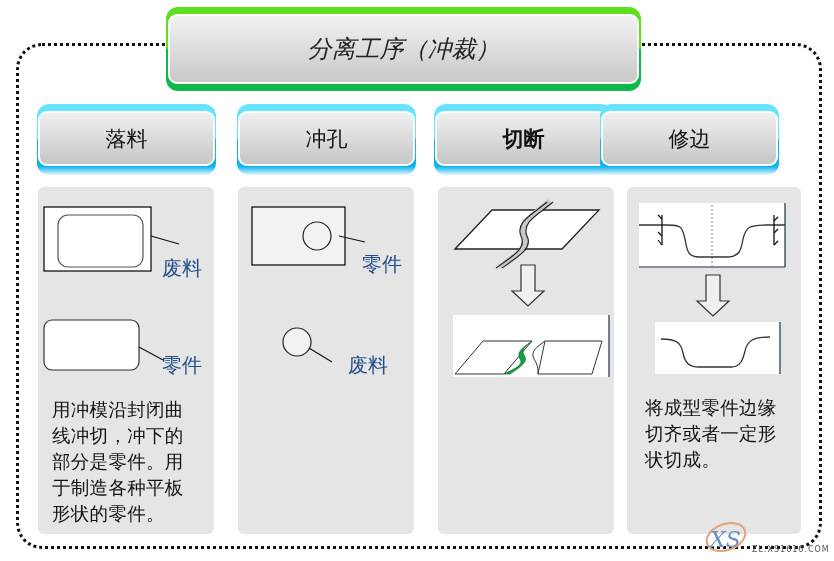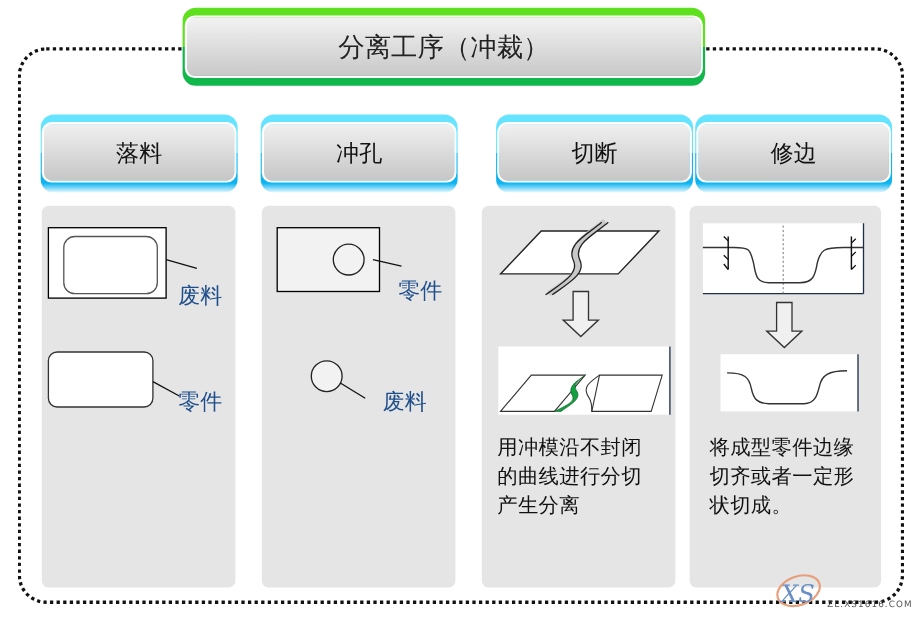--- a/index.html
+++ b/index.html
@@ -1,22 +1,22 @@
 <!DOCTYPE html>
 <html><head>
 <meta charset="utf-8">
 <style>
   html, body { margin:0; padding:0; background:#ffffff; }
   body { width:834px; height:561px; position:relative; overflow:hidden;
          font-family:"DejaVu Sans","Liberation Sans",sans-serif; }
   .frame { position:absolute; left:16px; top:43px; width:806px; height:506px;
            border:3px dotted #111; border-radius:26px; box-sizing:border-box; }
-  .title-wrap { position:absolute; left:166px; top:7px; width:475px; height:71px;
+  .title-wrap { position:absolute; left:166px; top:7px; width:475px; height:84px;
                 border-radius:12px;
-                background:linear-gradient(#5fe01f 0%, #5fe01f 50%, #10b84b 50%, #10b84b 100%); }
+                background:linear-gradient(#5fe01f 0%, #5fe01f 50%, #10b84b 50%, #10b84b 100%);font-style:italic; }
   .title-box { position:absolute; left:2px; right:2px; top:7px; bottom:7px;
                border-radius:9px; background:linear-gradient(#f2f2f2,#c8c8c8);
                border:2px solid #fff; box-sizing:border-box;
                display:flex; align-items:center; justify-content:center;
                font-size:24px; color:#222; }
   .col-head { position:absolute; width:179px; height:71px; border-radius:12px;
               background:linear-gradient(#66e3fe 0%, #66e3fe 50%, #0db4f0 50%, #0db4f0 88%, #e8f8ff 100%); }
   .col-head .inner { position:absolute; left:1px; right:1px; top:7px; height:55px;
                      border-radius:9px; background:linear-gradient(#f0f0f0,#c6c6c6);
                      border:2px solid #fff; box-sizing:border-box;
@@ -39,37 +39,38 @@
 <div class="title-wrap">
   <div class="title-box">分离工序（冲裁）</div>
 </div>
 
 <div class="col-head" style="left:37px; top:104px;">
   <div class="inner">落料</div>
 </div>
 <div class="col-head" style="left:237px; top:104px;">
   <div class="inner">冲孔</div>
 </div>
-<div class="col-head" style="left:451px; top:104px;">
+<div class="col-head" style="left:434px; top:104px;font-weight:bold;">
   <div class="inner">切断</div>
 </div>
-<div class="col-head" style="left:632px; top:104px;">
+<div class="col-head" style="left:600px; top:104px;">
   <div class="inner">修边</div>
 </div>
 
 <div class="panel" style="left:38px; width:176px;">
   <svg width="176" height="200">
     <rect x="6" y="20" width="107" height="64" fill="#fff" stroke="#000" stroke-width="1.2"></rect>
     <rect x="20" y="28" width="85" height="52" rx="10" fill="#fff" stroke="#555" stroke-width="1.2"></rect>
     <line x1="113" y1="49" x2="141" y2="57" stroke="#111" stroke-width="1.2"></line>
     <rect x="6" y="133" width="95" height="50" rx="8" fill="#fff" stroke="#333" stroke-width="1.2"></rect>
     <line x1="101" y1="160" x2="125" y2="173" stroke="#111" stroke-width="1.2"></line>
   </svg>
   <div class="lbl" style="left:124px; top:68px;">废料</div>
   <div class="lbl" style="left:124px; top:165px;">零件</div>
+  <div class="desc">用冲模沿封闭曲线冲切，冲下的部分是零件。用于制造各种平板形状的零件。</div>
 </div>
 
 <div class="panel" style="left:238px; width:176px;">
   <svg width="176" height="200">
     <rect x="14" y="20" width="93" height="58" fill="#f2f2f2" stroke="#000" stroke-width="1.2"></rect>
     <circle cx="79" cy="49" r="14" fill="#f2f2f2" stroke="#222" stroke-width="1.2"></circle>
     <line x1="101" y1="49" x2="127" y2="55" stroke="#111" stroke-width="1.2"></line>
     <circle cx="59" cy="155" r="14" fill="#f2f2f2" stroke="#222" stroke-width="1.2"></circle>
     <line x1="71" y1="161" x2="94" y2="175" stroke="#111" stroke-width="1.2"></line>
   </svg>
@@ -86,21 +87,20 @@
     <g>
       <polygon points="83,78 97,78 97,104 106,104 90,119 74,104 83,104" fill="#f0f0f0" stroke="#333" stroke-width="1.2"></polygon>
     </g>
     <rect x="15" y="128" width="156" height="62" fill="#fff" stroke="none"></rect>
     <line x1="171" y1="128" x2="171" y2="190" stroke="#1e2e4a" stroke-width="1.2"></line>
     <polygon points="17,187 45,154 94,154 66,187" fill="#fff" stroke="#333" stroke-width="1"></polygon>
     <path d="M94,154 C86,160 78,164 82,172 C86,178 76,182 66,187 L72,187 C82,180 91,175 86,168 C82,162 90,158 94,154 Z" fill="#12a040" stroke="#0a5a20" stroke-width="0.6"></path>
     <polygon points="107,154 164,154 154,187 100,187" fill="#fff" stroke="#333" stroke-width="1"></polygon>
     <path d="M107,154 C99,160 92,164 96,172 C100,178 100,182 100,187" fill="none" stroke="#333" stroke-width="1"></path>
   </svg>
-  <div class="desc" style="top:208px;">用冲模沿不封闭的曲线进行分切产生分离</div>
 </div>
 
 <div class="panel" style="left:627px; width:174px;font-family:Liberation Serif, serif;">
   <svg width="174" height="200">
     <rect x="12" y="16" width="146" height="64" fill="#fff"></rect>
     <line x1="158" y1="16" x2="158" y2="80" stroke="#1e2e4a" stroke-width="1.2"></line>
     <line x1="12" y1="80" x2="158" y2="80" stroke="#1e2e4a" stroke-width="1.2"></line>
     <line x1="85" y1="18" x2="85" y2="80" stroke="#666" stroke-width="0.8" stroke-dasharray="2,2"></line>
     <path d="M12,38 L40,38 C55,38 55,40 58,52 C60,62 60,70 72,70 L100,70 C112,70 114,64 116,52 C119,40 122,38 140,38 L158,38" fill="none" stroke="#333" stroke-width="1.3"></path>
     <line x1="35" y1="28" x2="35" y2="58" stroke="#111" stroke-width="1.3"></line>

